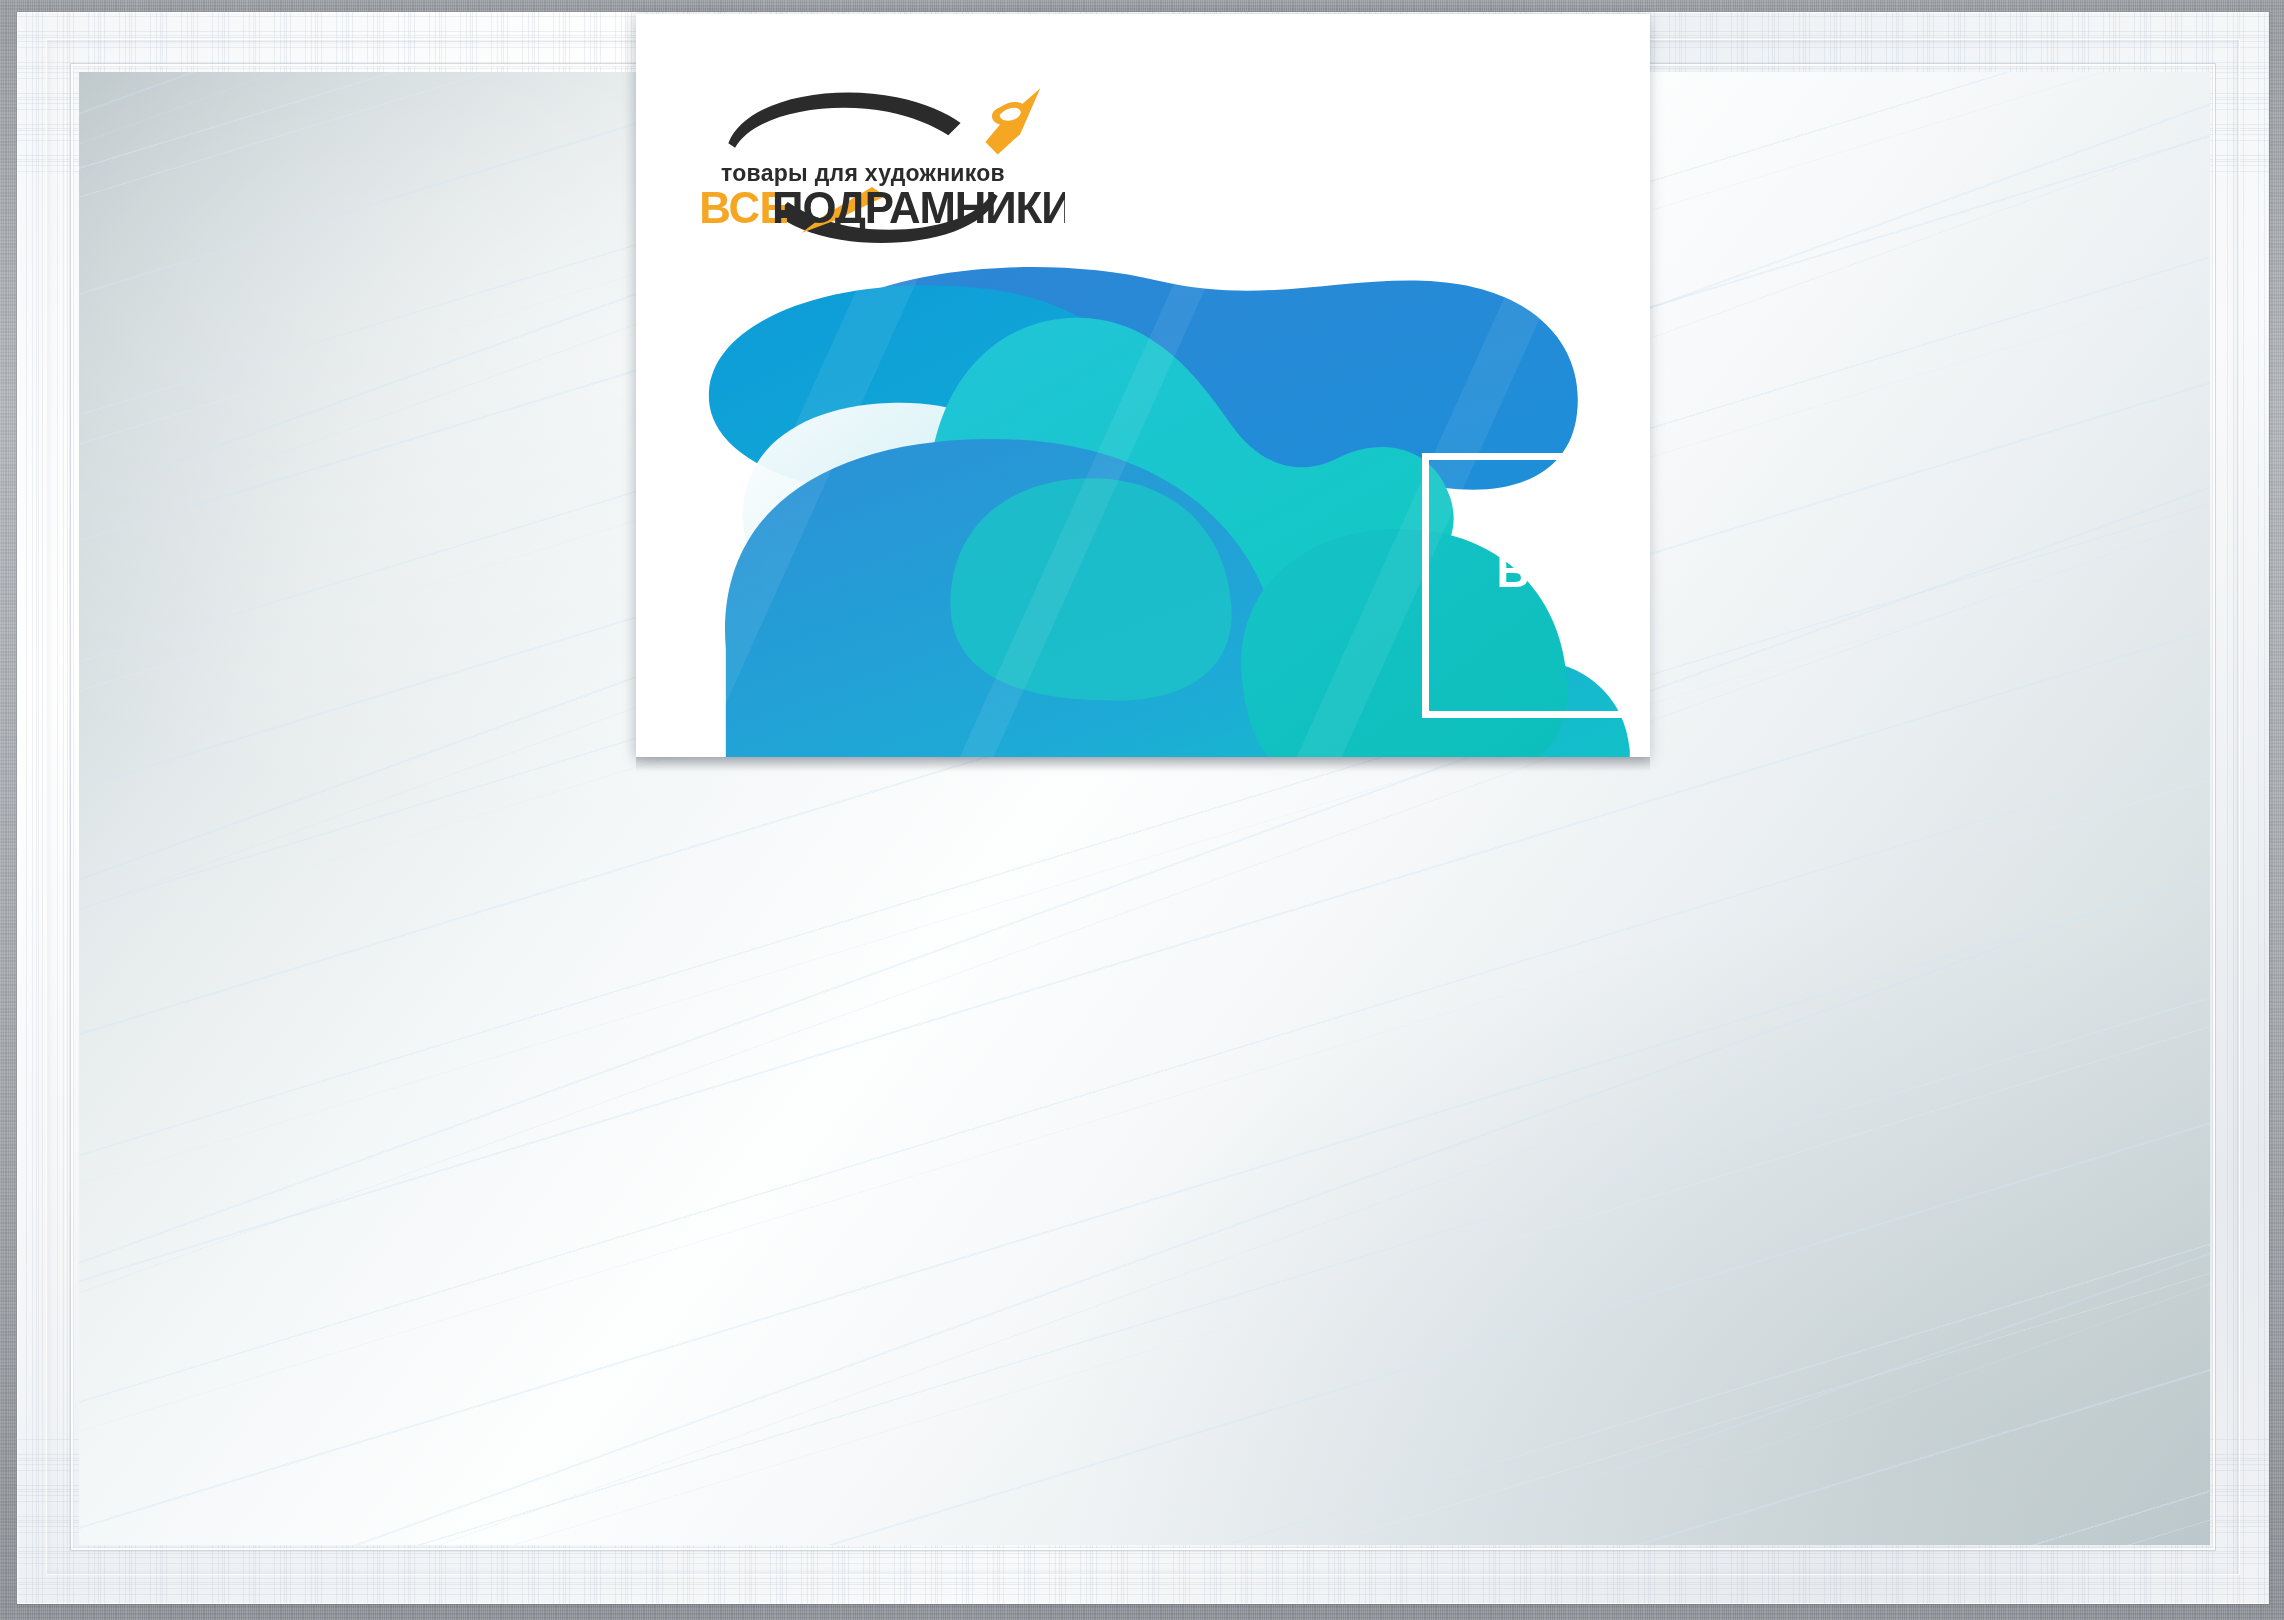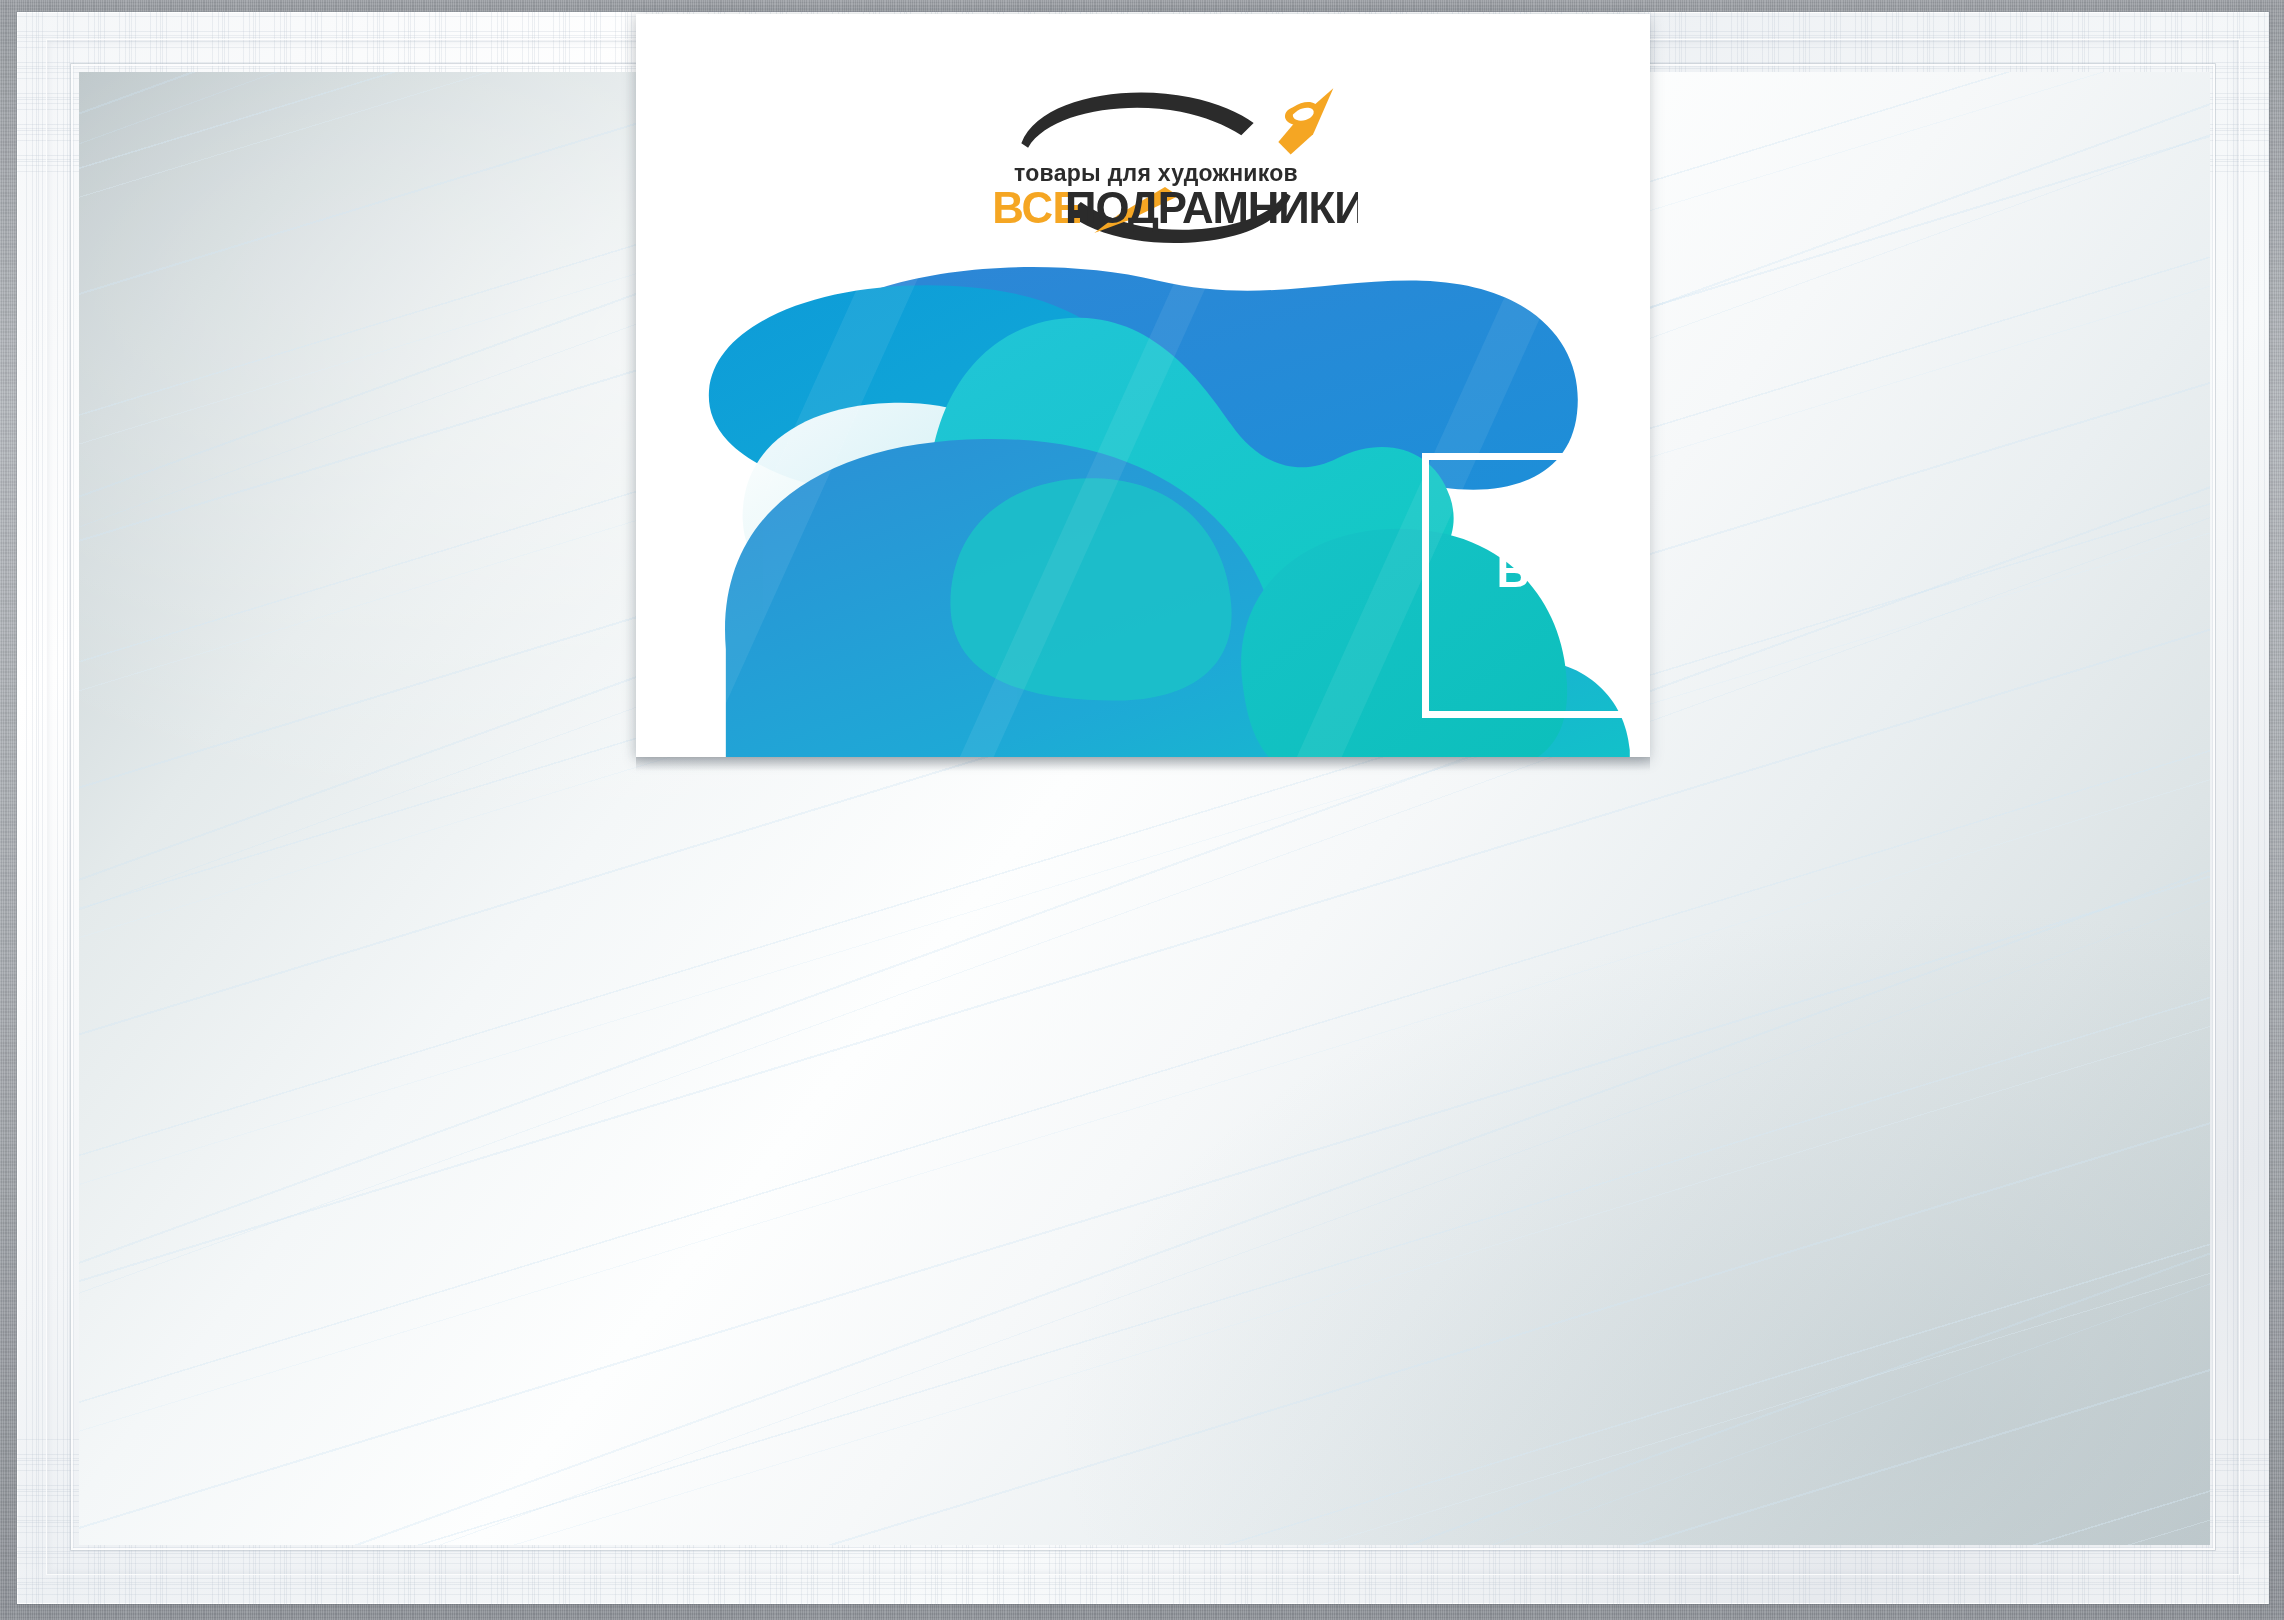--- a/index.html
+++ b/index.html
@@ -146,21 +146,21 @@
     left:636px; top:13.5px; width:1014px; height:743px;
     background:#ffffff;
     overflow:hidden;
     z-index:6;
     box-shadow: 0 4.5px 13.5px rgba(60,70,80,.22), -3.4px 0 9px rgba(60,70,80,.12);
   }
 
   
   .logo-wrap{
     position:absolute; left:0; right:0; top:66px; height:169px;
-    display:flex; align-items:center; justify-content:center;margin-left:25px;
+    display:flex; align-items:center; justify-content:flex-start;margin-left:25px;
   }
   .logo-svg{ width:404px; height:169px; display:block; }
 
   
   .blob-art{
     position:absolute; left:0; top:242px; width:1014px; height:501px;
     overflow:hidden;
   }
   .blob-svg{ position:absolute; left:0; top:0; width:1014px; height:522px; }
 

